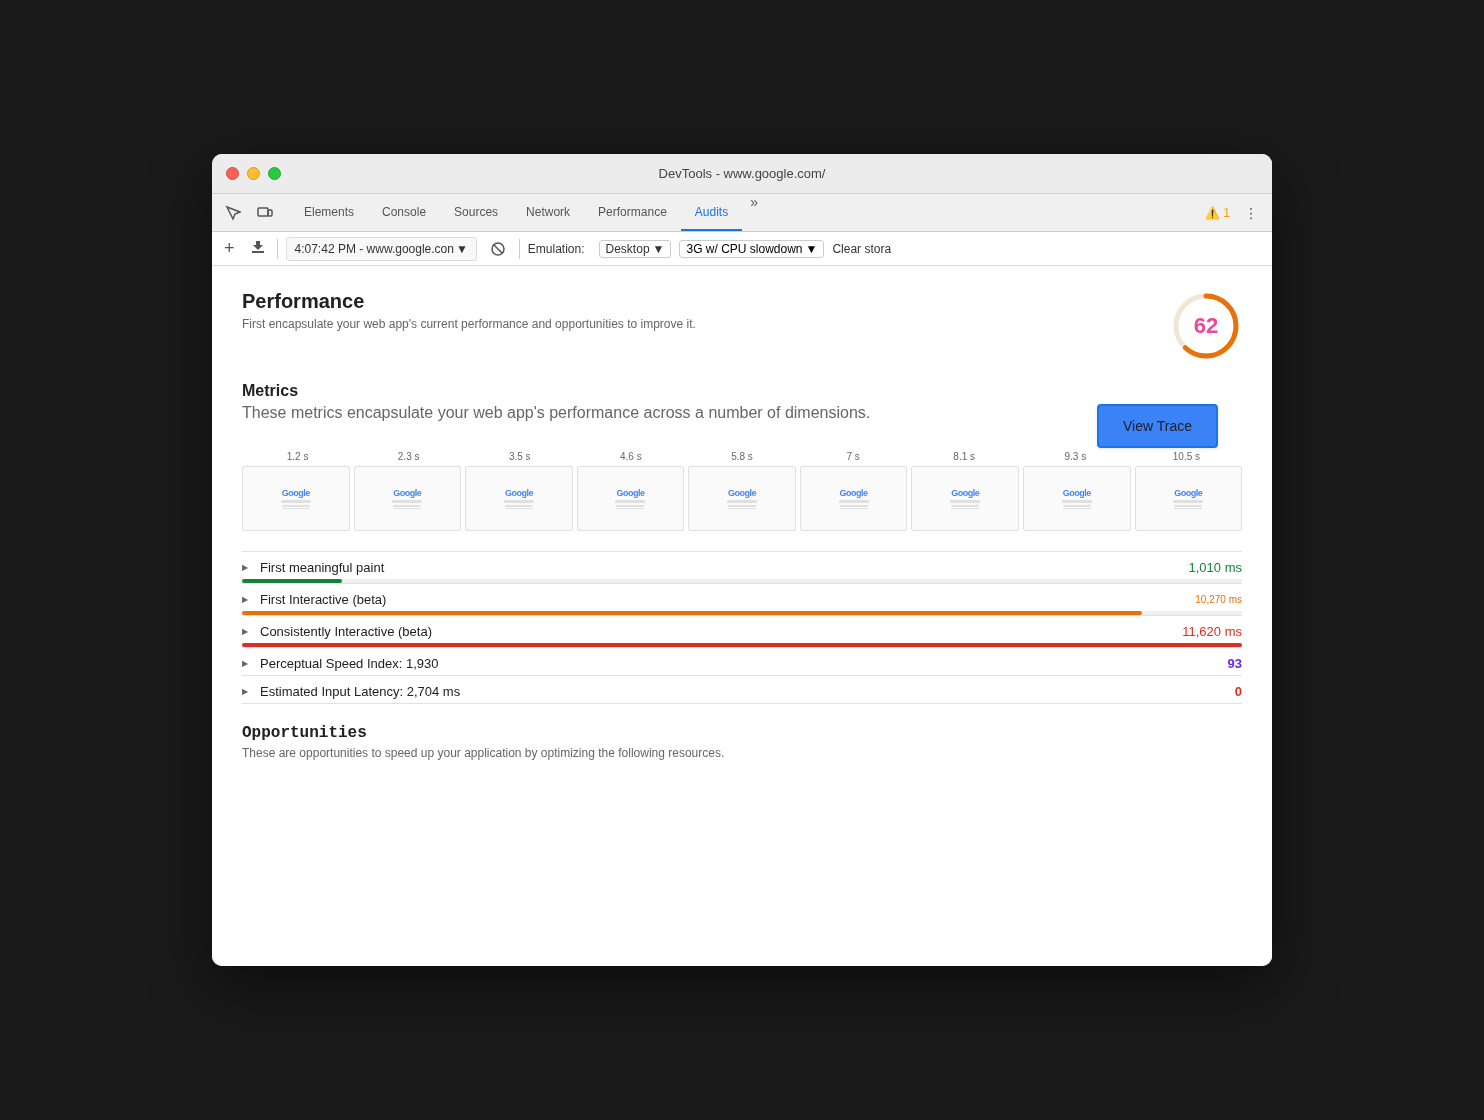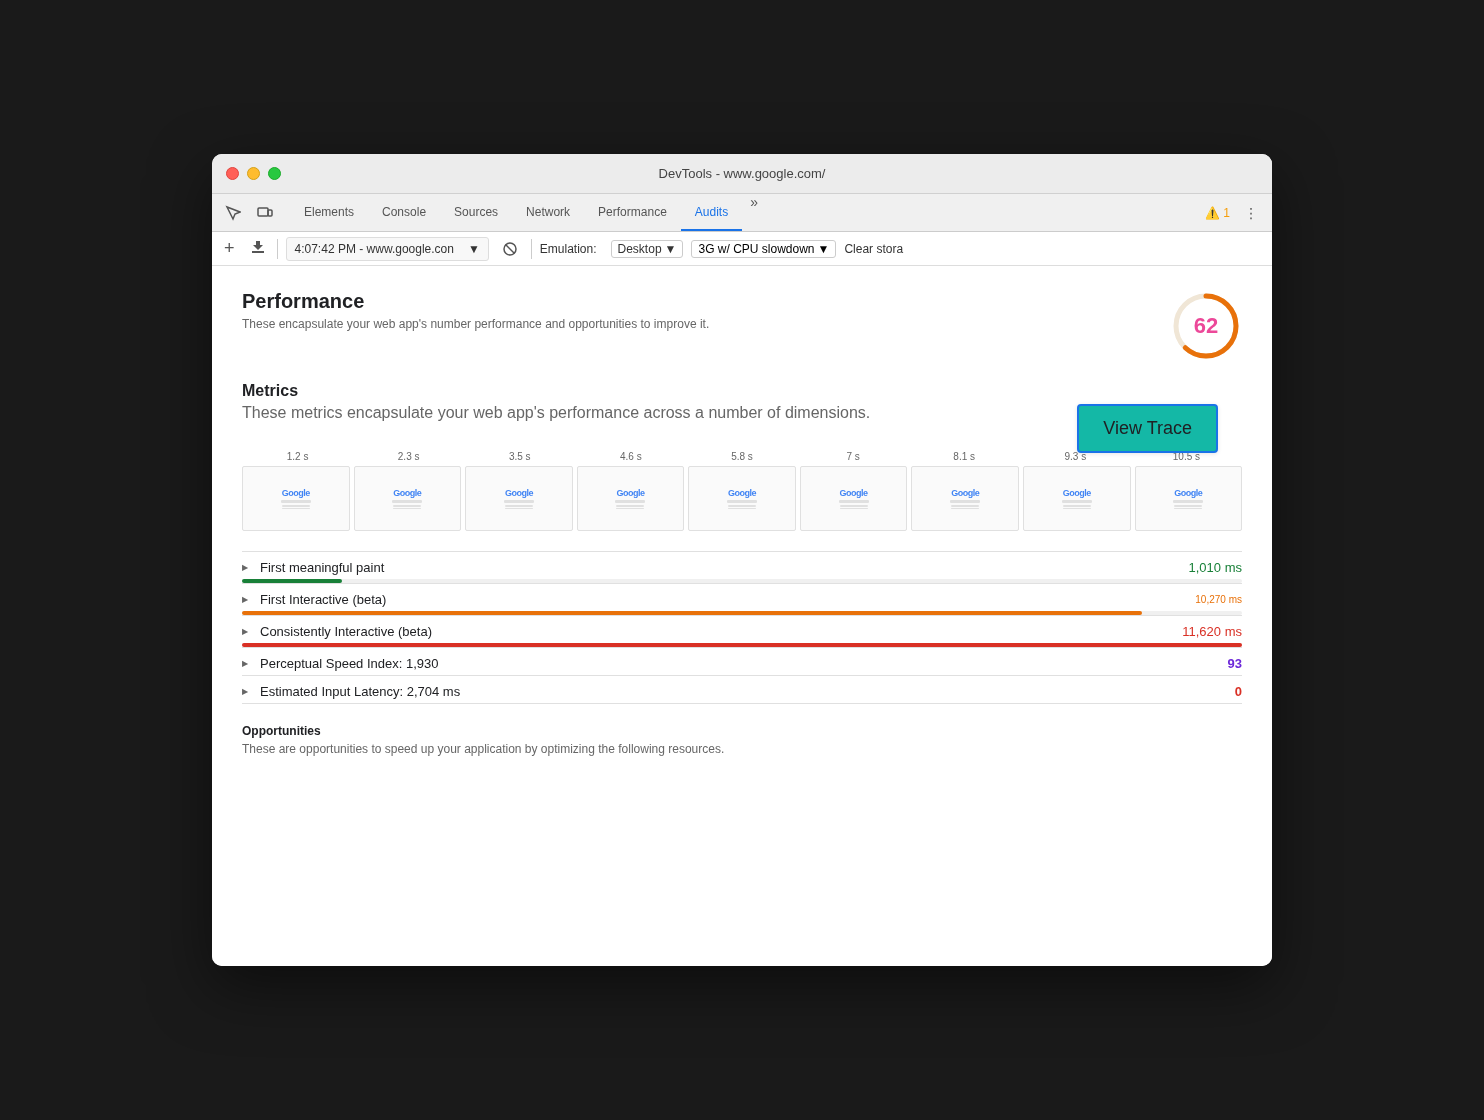--- a/index.html
+++ b/index.html
@@ -127,21 +127,21 @@
       padding: 2px 4px;
     }
     .toolbar-sep {
       width: 1px;
       height: 20px;
       background: #ccc;
     }
     .toolbar-url {
       display: flex;
       align-items: center;
-      gap: 14px;
+      gap: 2px;
       font-size: 12px;
       color: #333;
       background: #f8f8f8;
       border: 1px solid #ddd;
       border-radius: 3px;
       padding: 2px 8px;
       height: 24px;
     }
     .toolbar-section {
       display: flex;
@@ -211,26 +211,26 @@
     }
     .metrics-desc {
       font-size: 16px;
       color: #666;
       margin-bottom: 29px;
     }
     .view-trace-overlay {
       position: absolute;
       right: 24px;
       top: 0;
-      background: #14b8a6;
+      background: #3b82f6;
       border: 2.5px solid #1a73e8;
       border-radius: 4px;
       padding: 12px 24px;
       cursor: pointer;
-      font-size: 18px;
+      font-size: 14px;
       font-weight: 500;
       color: #202124;
       box-shadow: 0 1px 4px rgba(0,0,0,0.1);
       z-index: 10;
     }
     .filmstrip-container {
       position: relative;
       margin-top: 20px;
     }
     .filmstrip-times {
@@ -330,24 +330,25 @@
       border-radius: 2px;
       margin-bottom: 0;
     }
     .bar-fill-green { background: #188038; height: 4px; border-radius: 2px; }
     .bar-fill-orange { background: #e8710a; height: 4px; border-radius: 2px; }
     .bar-fill-red { background: #d93025; height: 4px; border-radius: 2px; }
     .opportunities-section {
       margin-top: 20px;
     }
     .opp-title {
-      font-size: 12px;
+      font-size: 16px;
       font-weight: 600;
       color: #202124;
       margin-bottom: 4px;
+      font-family: Liberation Mono, monospace;
     }
     .opp-desc {
       font-size: 12px;
       color: #666;
     }
   </style>
 </head>
 <body>
 
 <div class="window">
@@ -427,21 +428,21 @@
     <div class="toolbar-section">
       <span>Clear stora</span>
     </div>
   </div>
 
   <div class="main-content">
 
     <div class="section-header">
       <div>
         <div class="section-title">Performance</div>
-        <div class="section-desc">These encapsulate your web app's number performance and opportunities to improve it.</div>
+        <div class="section-desc">First encapsulate your web app's current performance and opportunities to improve it.</div>
       </div>
       <div class="score-circle">
         <svg width="72" height="72" viewBox="0 0 72 72">
           <circle cx="36" cy="36" r="30" fill="none" stroke="#f0e6d6" stroke-width="5"></circle>
           <circle cx="36" cy="36" r="30" fill="none" stroke="#e8710a" stroke-width="5" stroke-dasharray="188.5" stroke-dashoffset="71.6" stroke-linecap="round"></circle>
         </svg>
         <div class="score-number">62</div>
       </div>
     </div>
 

